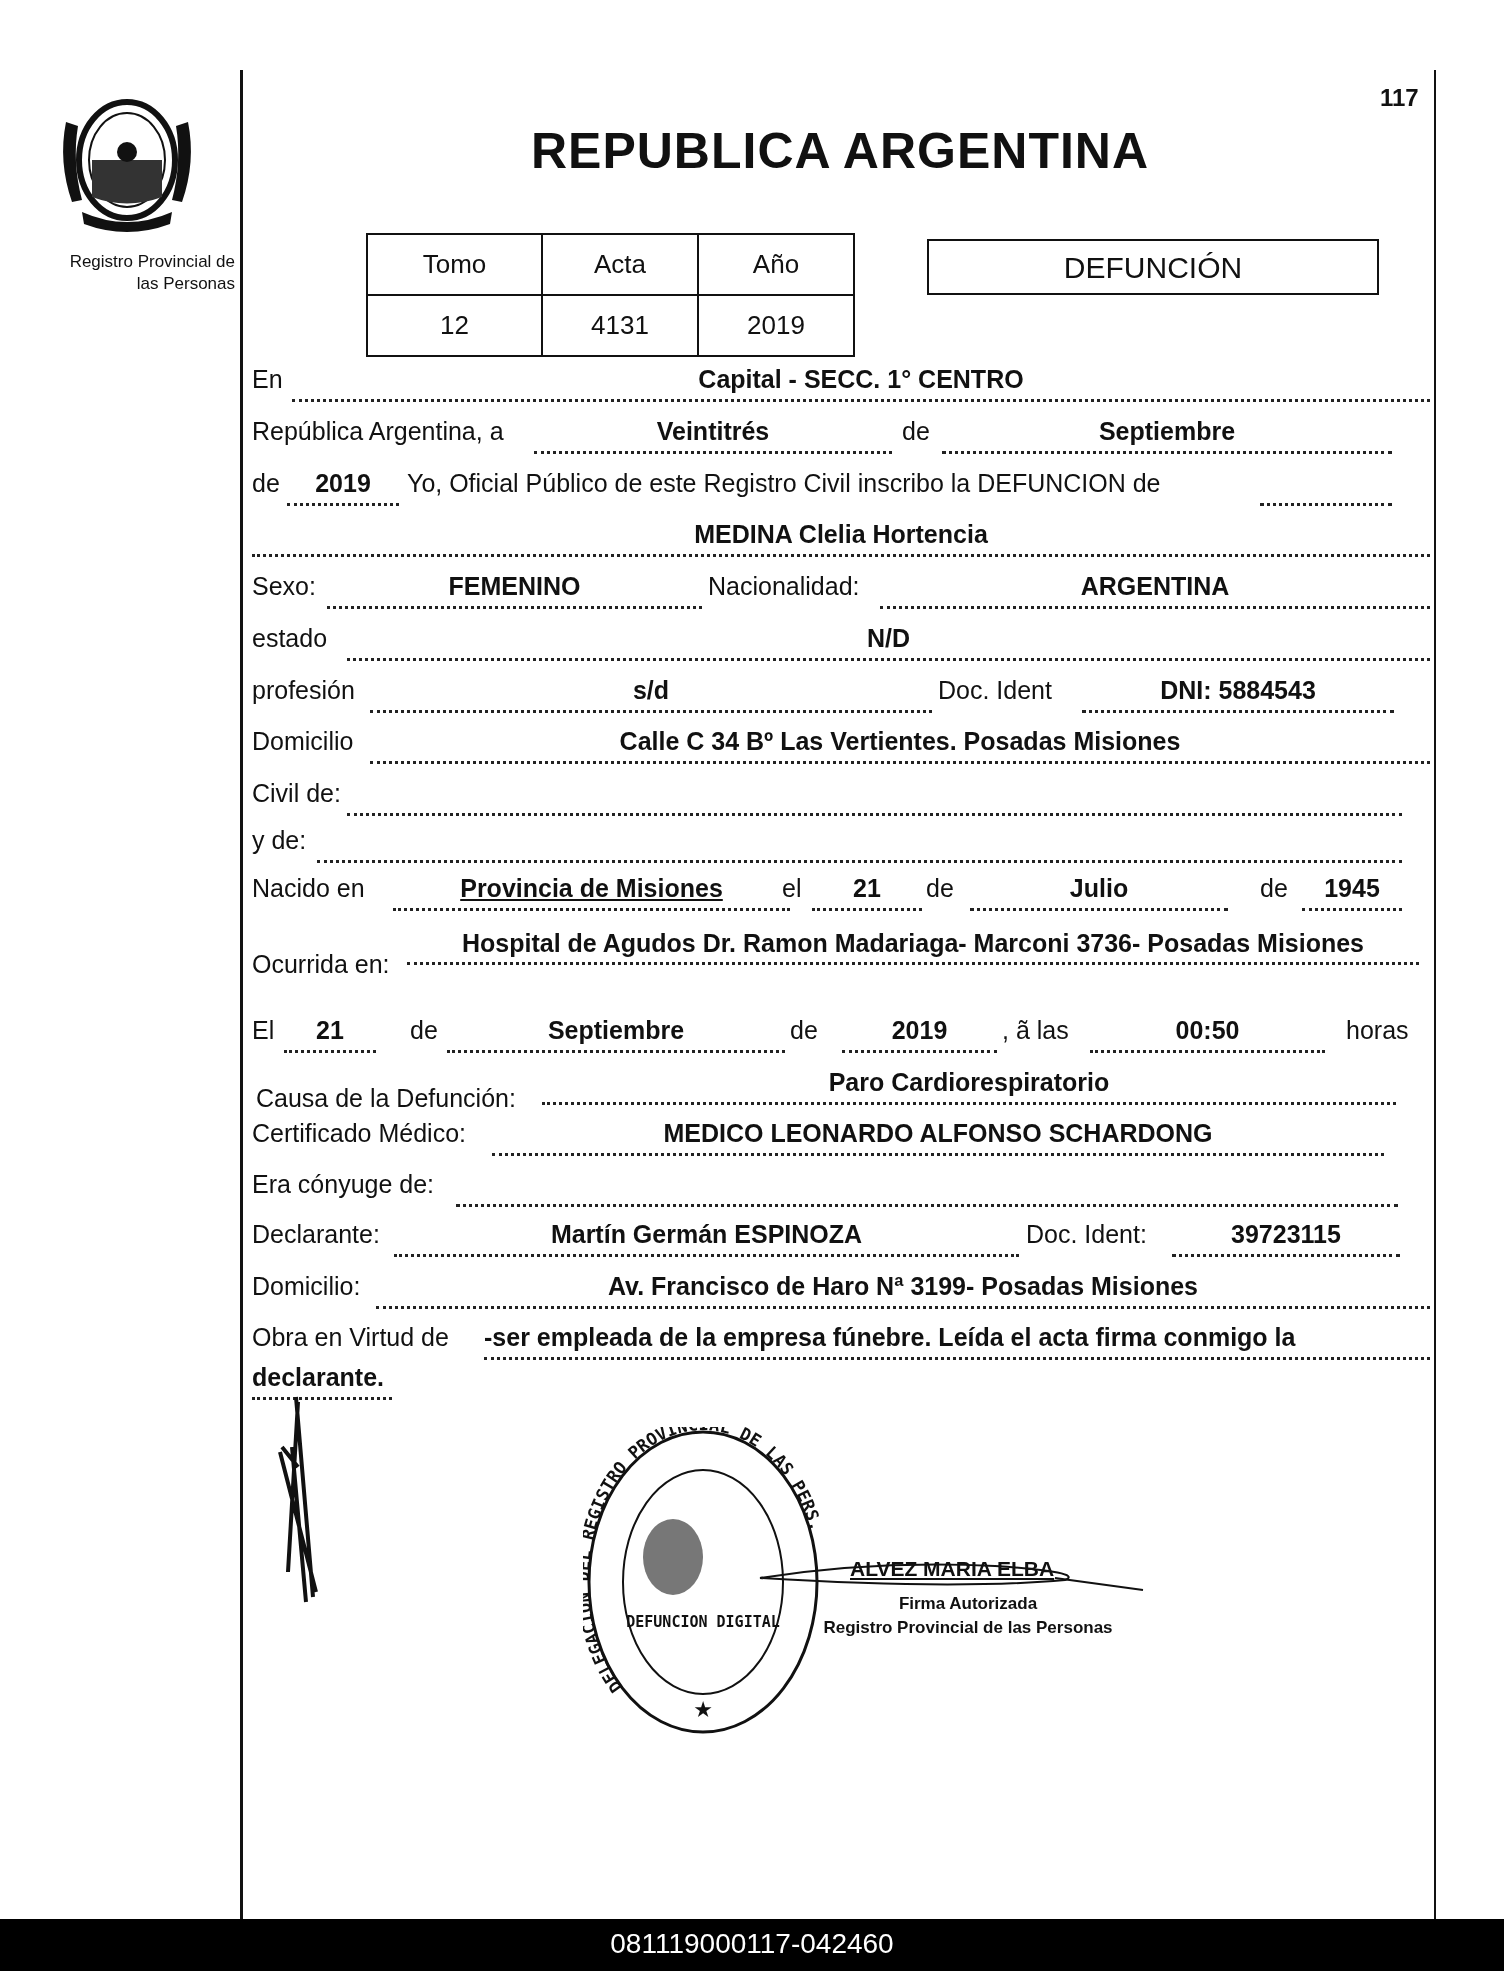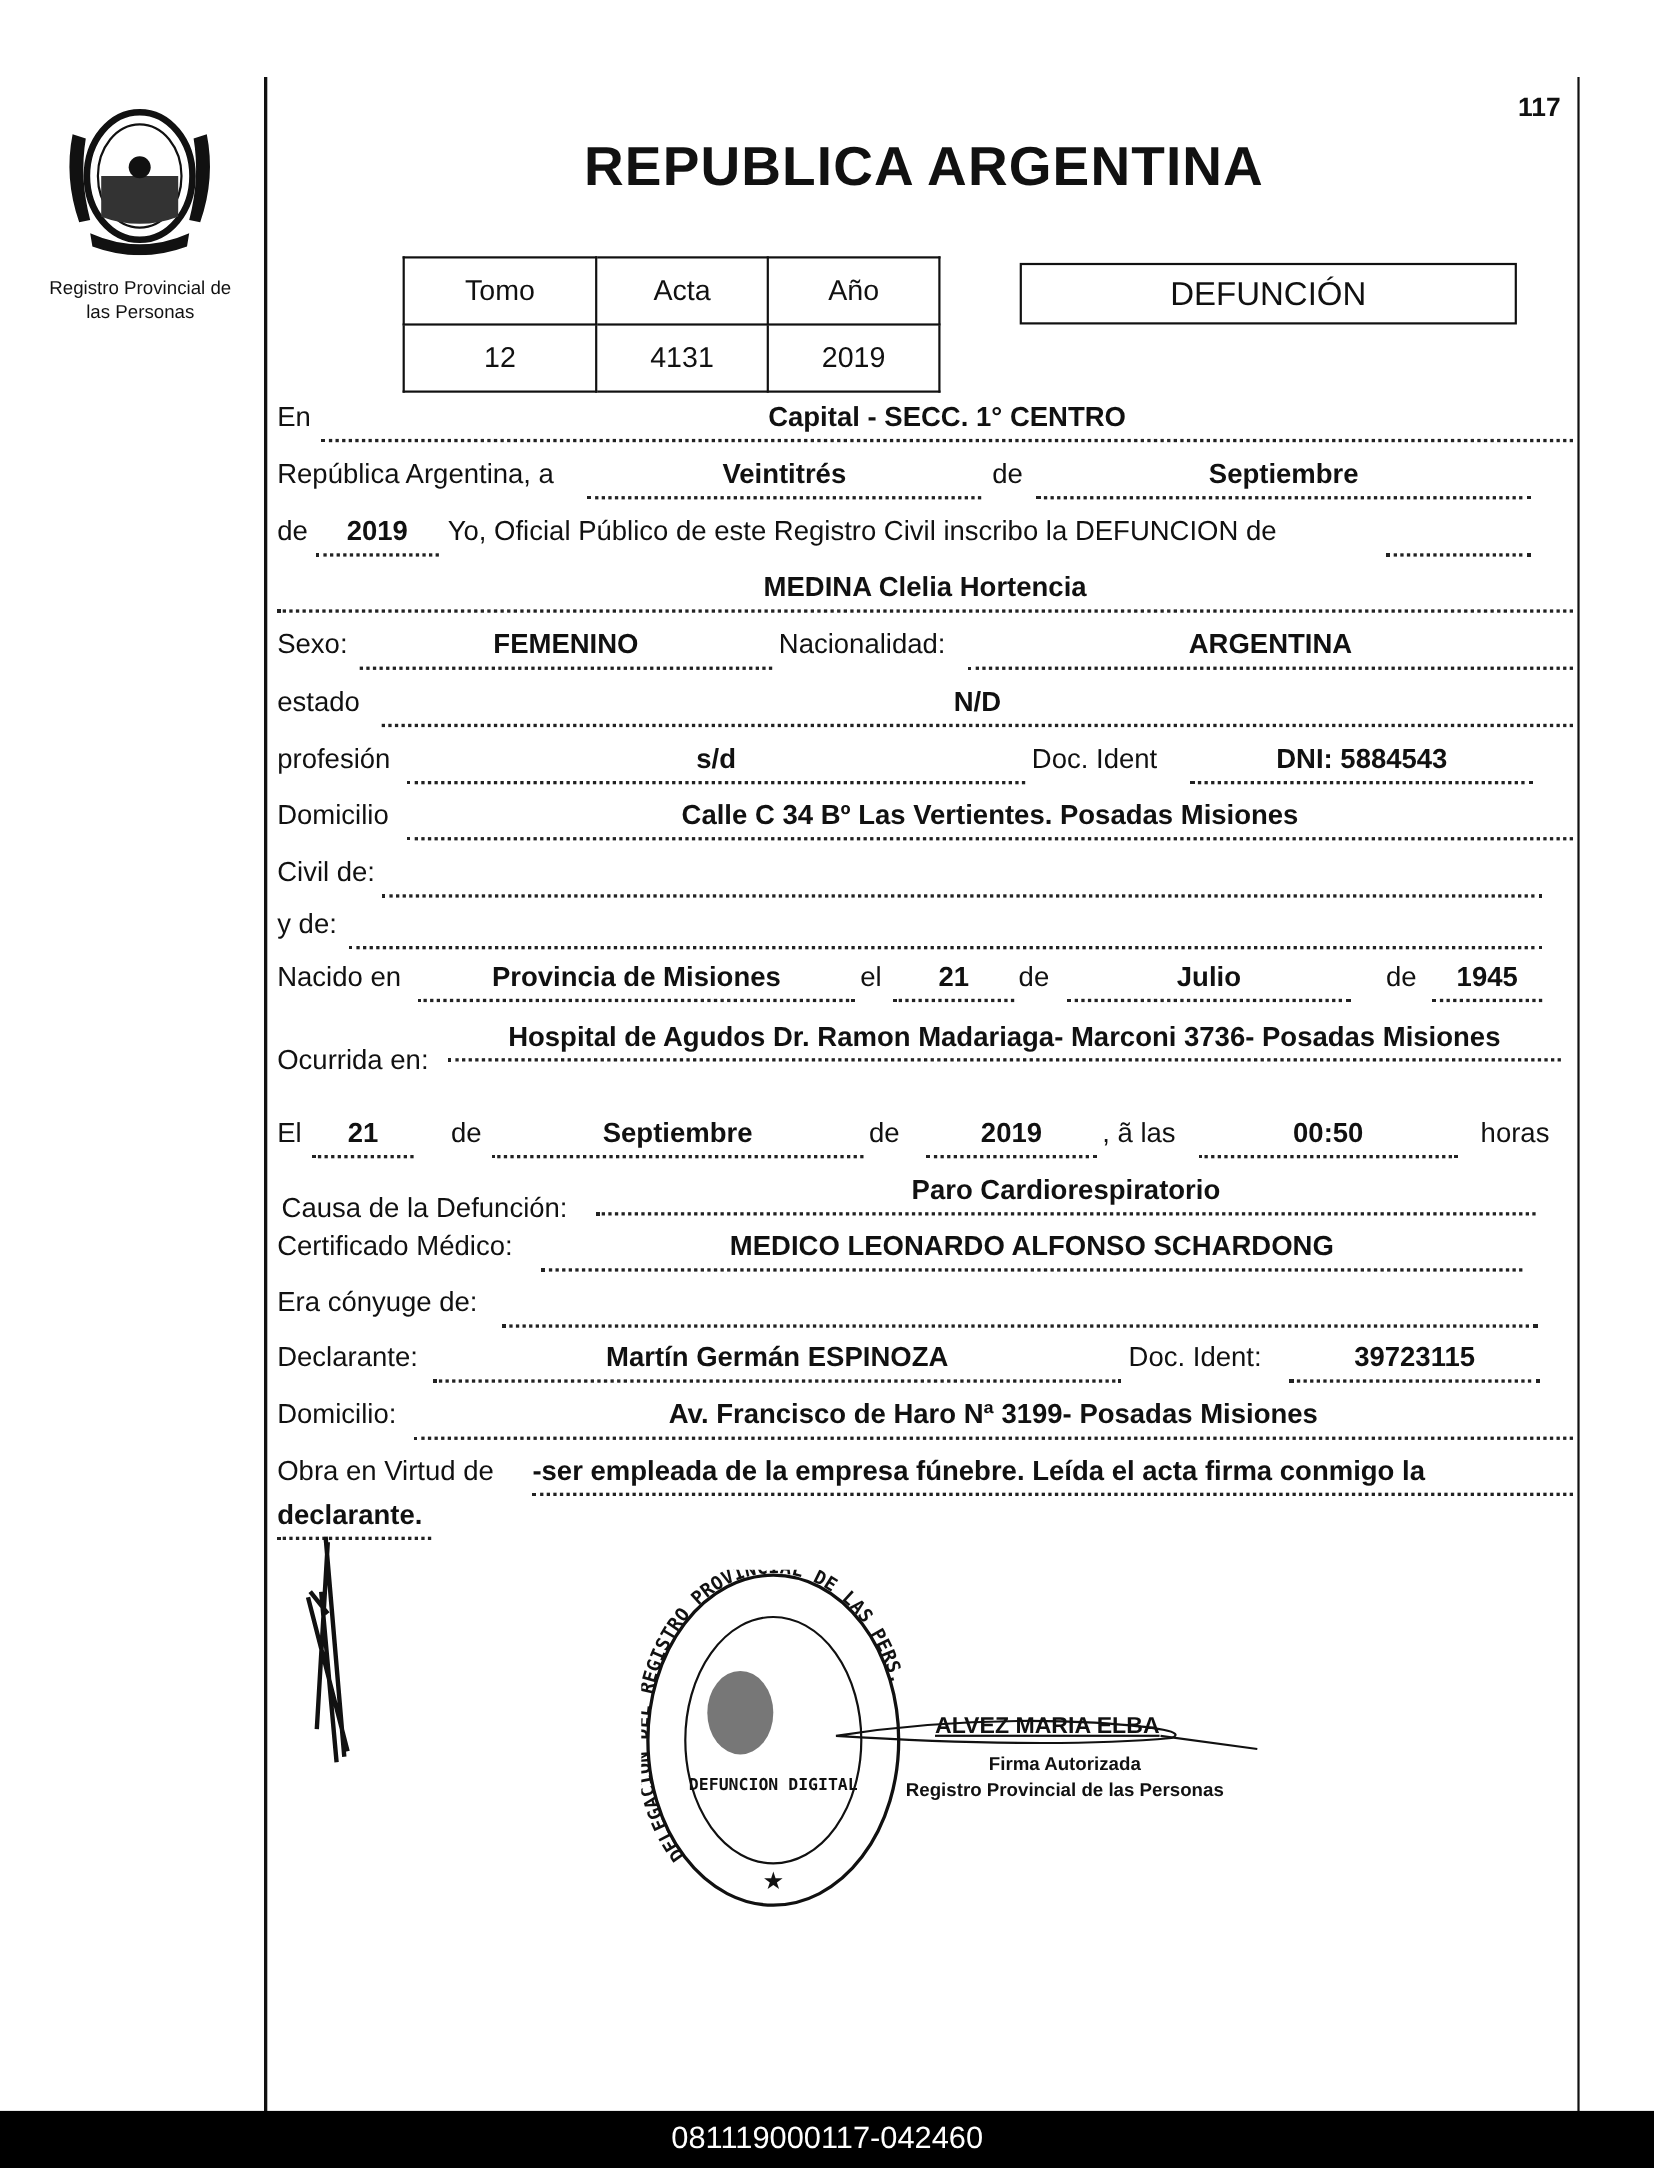--- a/index.html
+++ b/index.html
@@ -1,20 +1,20 @@
 <!DOCTYPE html>
 <html><head>
 <meta charset="utf-8">
 <style>
   html, body { margin: 0; padding: 0; background: #ffffff; }
   body { width: 1504px; height: 1971px; position: relative; overflow: hidden; font-family: "Liberation Sans", sans-serif; color: #111; }
   .abs { position: absolute; }
   .vline { position: absolute; background: #111; }
   .logo { left: 52px; top: 82px; width: 150px; height: 150px; }
-  .logo-caption { left: 20px; top: 251px; width: 215px; text-align: center; font-size: 17px; line-height: 22px; }
+  .logo-caption { left: 20px; top: 251px; width: 215px; text-align: right; font-size: 17px; line-height: 22px; }
   .pagenum { left: 1380px; top: 84px; font-size: 24px; font-weight: bold; }
   .title { left: 400px; top: 122px; width: 880px; text-align: center; font-size: 50px; font-weight: bold; letter-spacing: 1px; }
   table.tomo { position: absolute; left: 366px; top: 233px; border-collapse: collapse; font-size: 26px; }
   table.tomo td { border: 2px solid #111; text-align: center; height: 35px; padding: 12px; }
   table.tomo td.c1 { width: 149px; } table.tomo td.c2 { width: 130px; } table.tomo td.c3 { width: 130px; }
   .defbox { left: 927px; top: 239px; width: 448px; height: 52px; border: 2px solid #111; text-align: center; font-size: 30px; line-height: 54px; }
   .row { position: absolute; left: 252px; right: 74px; height: 40px; font-size: 25px; }
   .lbl { position: absolute; white-space: nowrap; }
   .fld { position: absolute; border-bottom: 3px dotted #222; height: 34px; text-align: center; font-weight: bold; white-space: nowrap; }
   .fld.multi { height: auto; white-space: normal; line-height: 38px; }
@@ -116,21 +116,21 @@
   <span class="fld" style="left:95px; width:1055px;"></span>
 </div>
 
 <div class="row" style="top:826px;">
   <span class="lbl" style="left:0;">y de:</span>
   <span class="fld" style="left:65px; width:1085px;"></span>
 </div>
 
 <div class="row" style="top:874px;">
   <span class="lbl" style="left:0;">Nacido en</span>
-  <span class="fld" style="left:128px; width:397px;">Provincia de Misiones</span>
+  <span class="fld" style="left:141px; width:397px;text-decoration:underline;">Provincia de Misiones</span>
   <span class="lbl" style="left:530px;">el</span>
   <span class="fld" style="left:560px; width:110px;">21</span>
   <span class="lbl" style="left:674px;">de</span>
   <span class="fld" style="left:718px; width:258px;">Julio</span>
   <span class="lbl" style="left:1008px;">de</span>
   <span class="fld" style="left:1050px; width:100px;">1945</span>
 </div>
 
 <div class="row" style="top:924px; height:90px;">
   <span class="lbl" style="left:0; top:26px;">Ocurrida en:</span>

